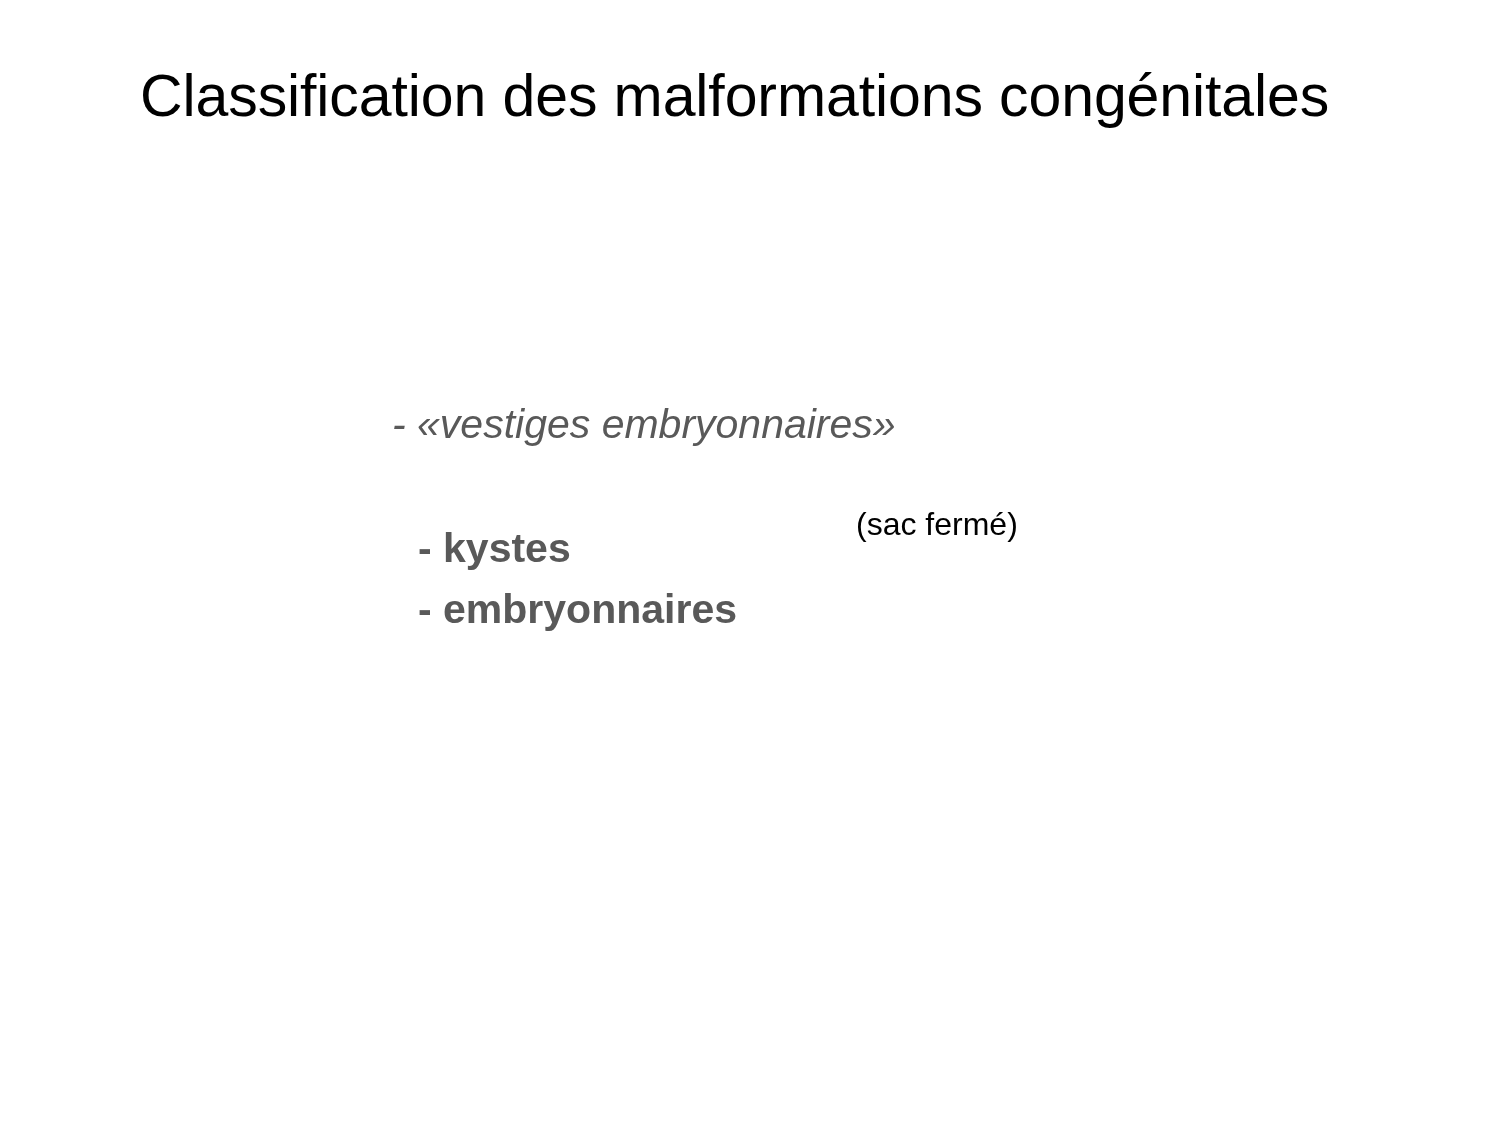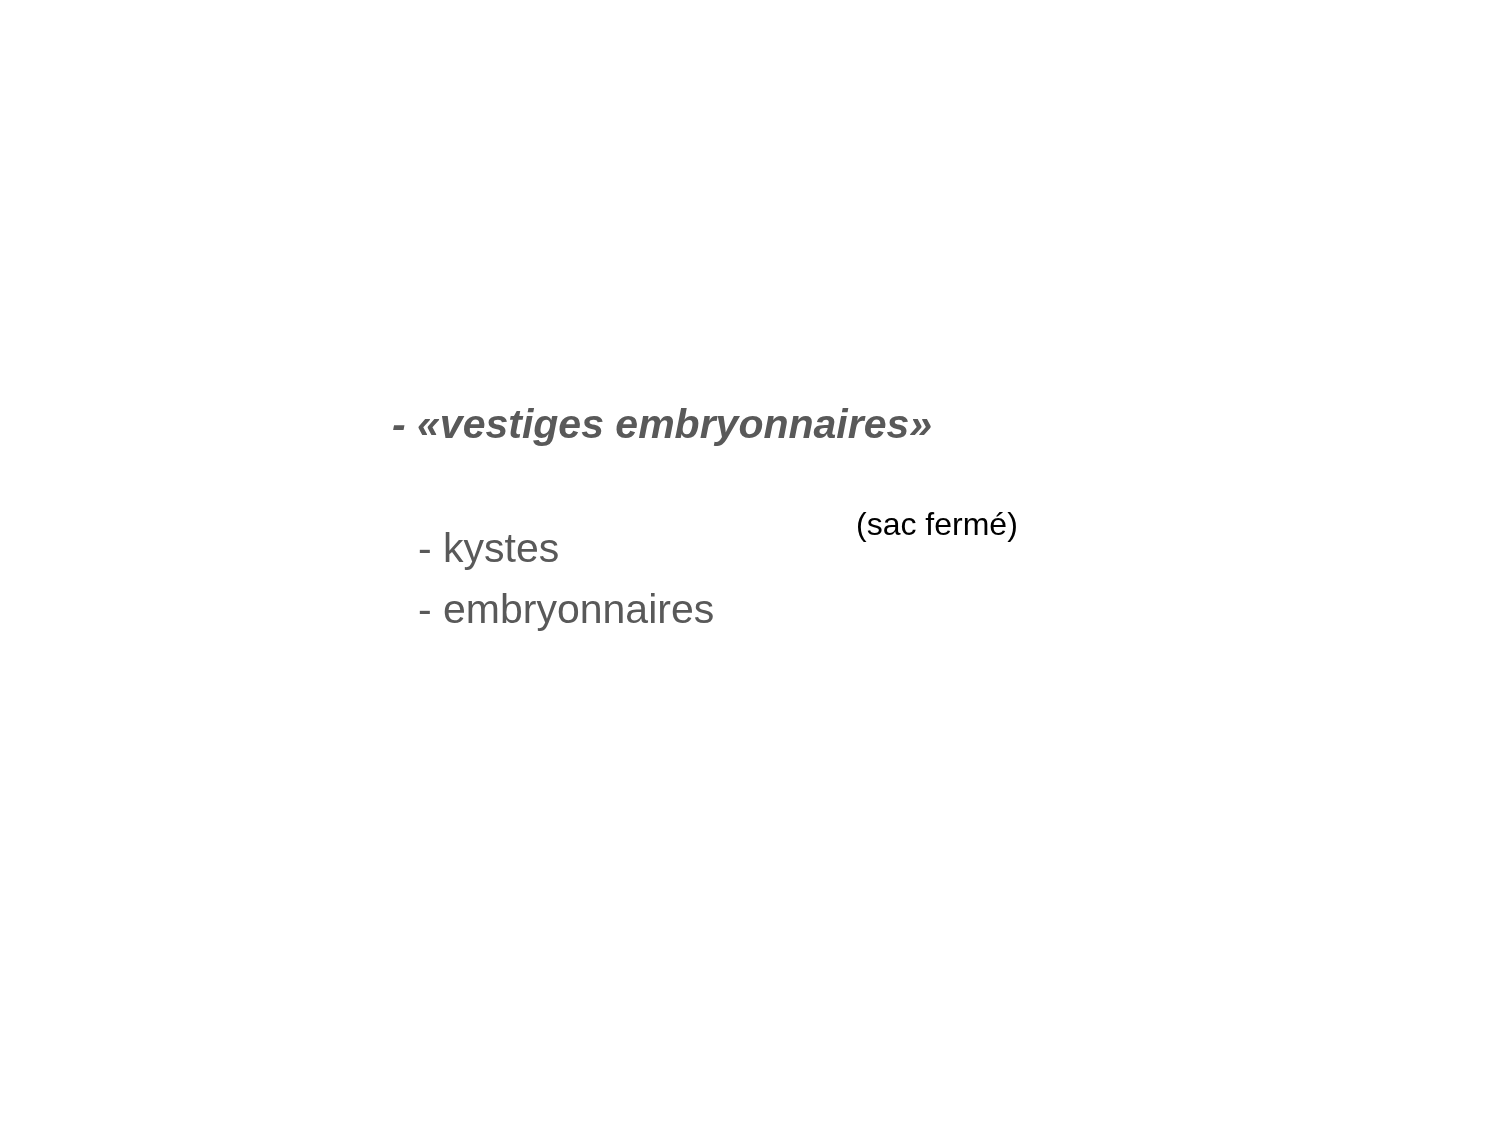--- a/index.html
+++ b/index.html
@@ -41,32 +41,32 @@
     height: 1125px;
   }
 
   .bullet-level1 {
     position: absolute;
     left: 392px;
     top: 400px;
     color: #595959;
     font-size: 41px;
     font-style: italic;
-    font-weight: 700;
+    font-weight: 400;
     line-height: 1.18;
     white-space: nowrap;
   }
 
   .sub-list {
     position: absolute;
     left: 418px;
     top: 518px;
     color: #595959;
     font-size: 41px;
-    font-weight: 400;
+    font-weight: 700;
     line-height: 1.48;
     white-space: nowrap;
   }
   .sub-list .sub-item {
     display: block;
   }
 
   .right-col {
     position: absolute;
     left: 856px;
@@ -79,20 +79,21 @@
   .right-col .right-item {
     display: block;
   }
   .right-col .right-item.first { margin-bottom: 33px; }
 </style>
 </head>
 <body>
 
 <div id="slide">
 
+  <div id="slide-title">Classification des malformations congénitales</div>
 
   <div id="content-body">
 
     <div class="bullet-level1">- «vestiges embryonnaires»</div>
 
     <div class="sub-list">
       <span class="sub-item">- kystes</span>
       <span class="sub-item">- embryonnaires</span>
     </div>
 

